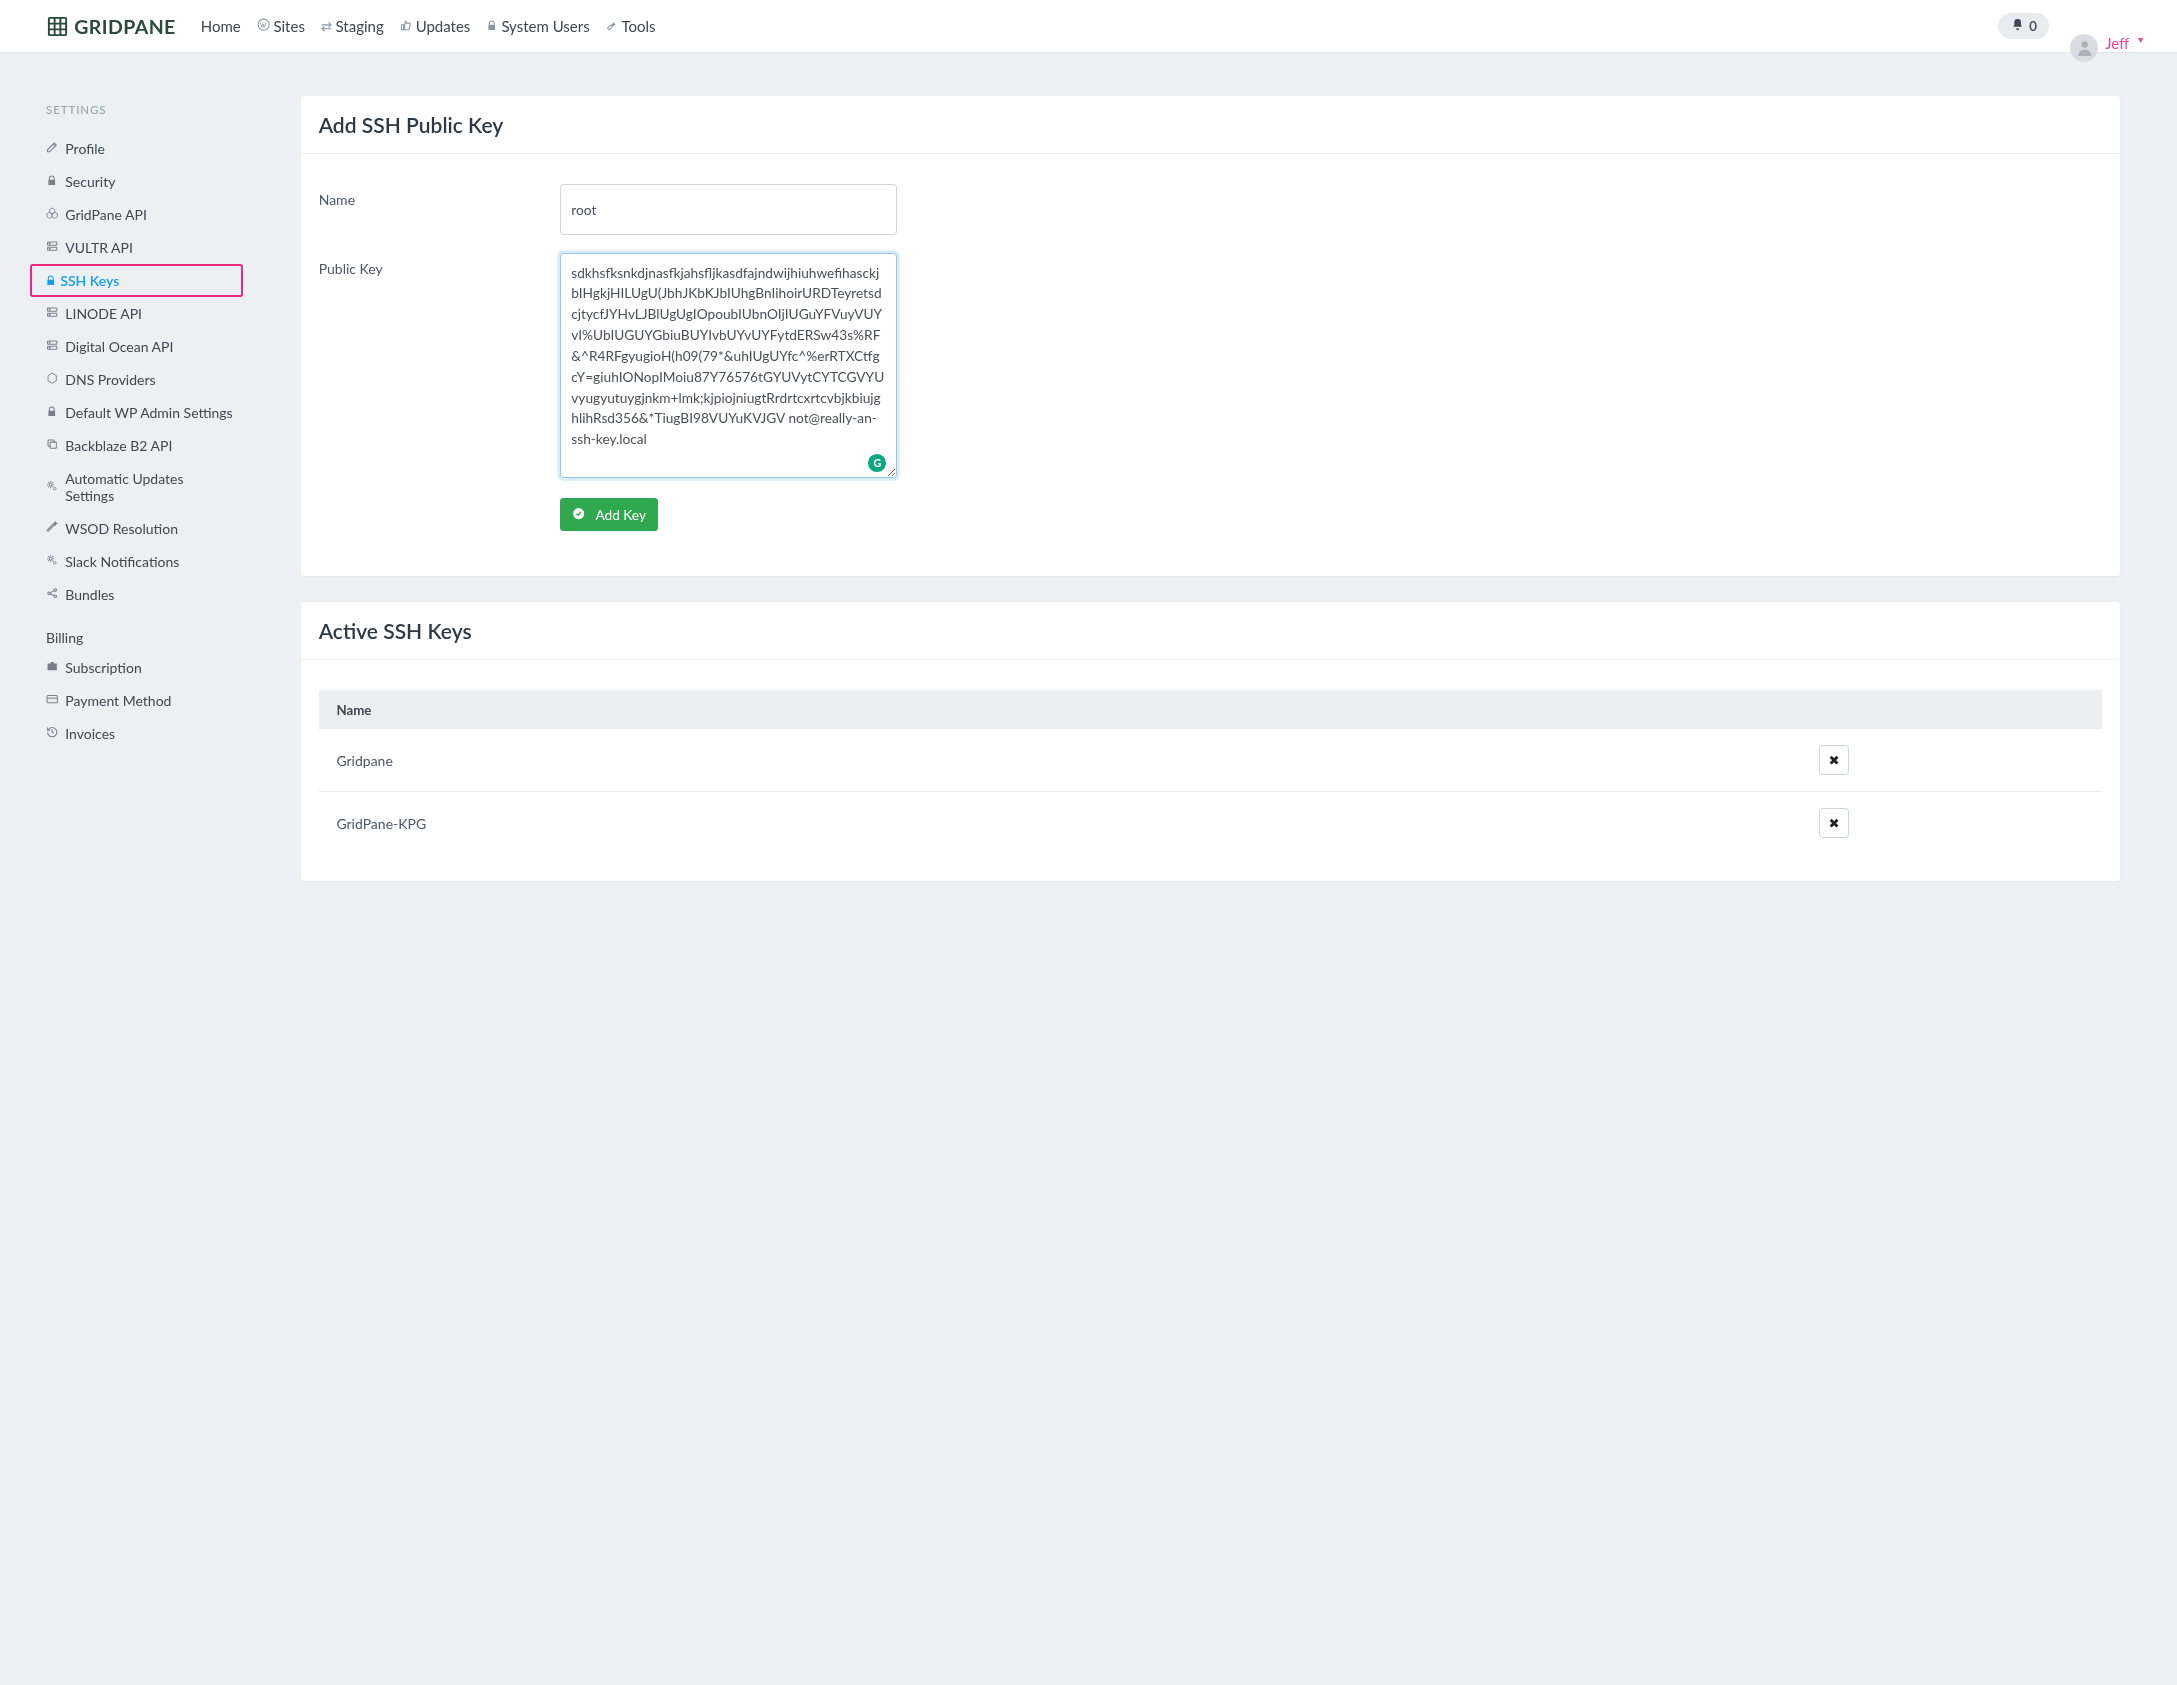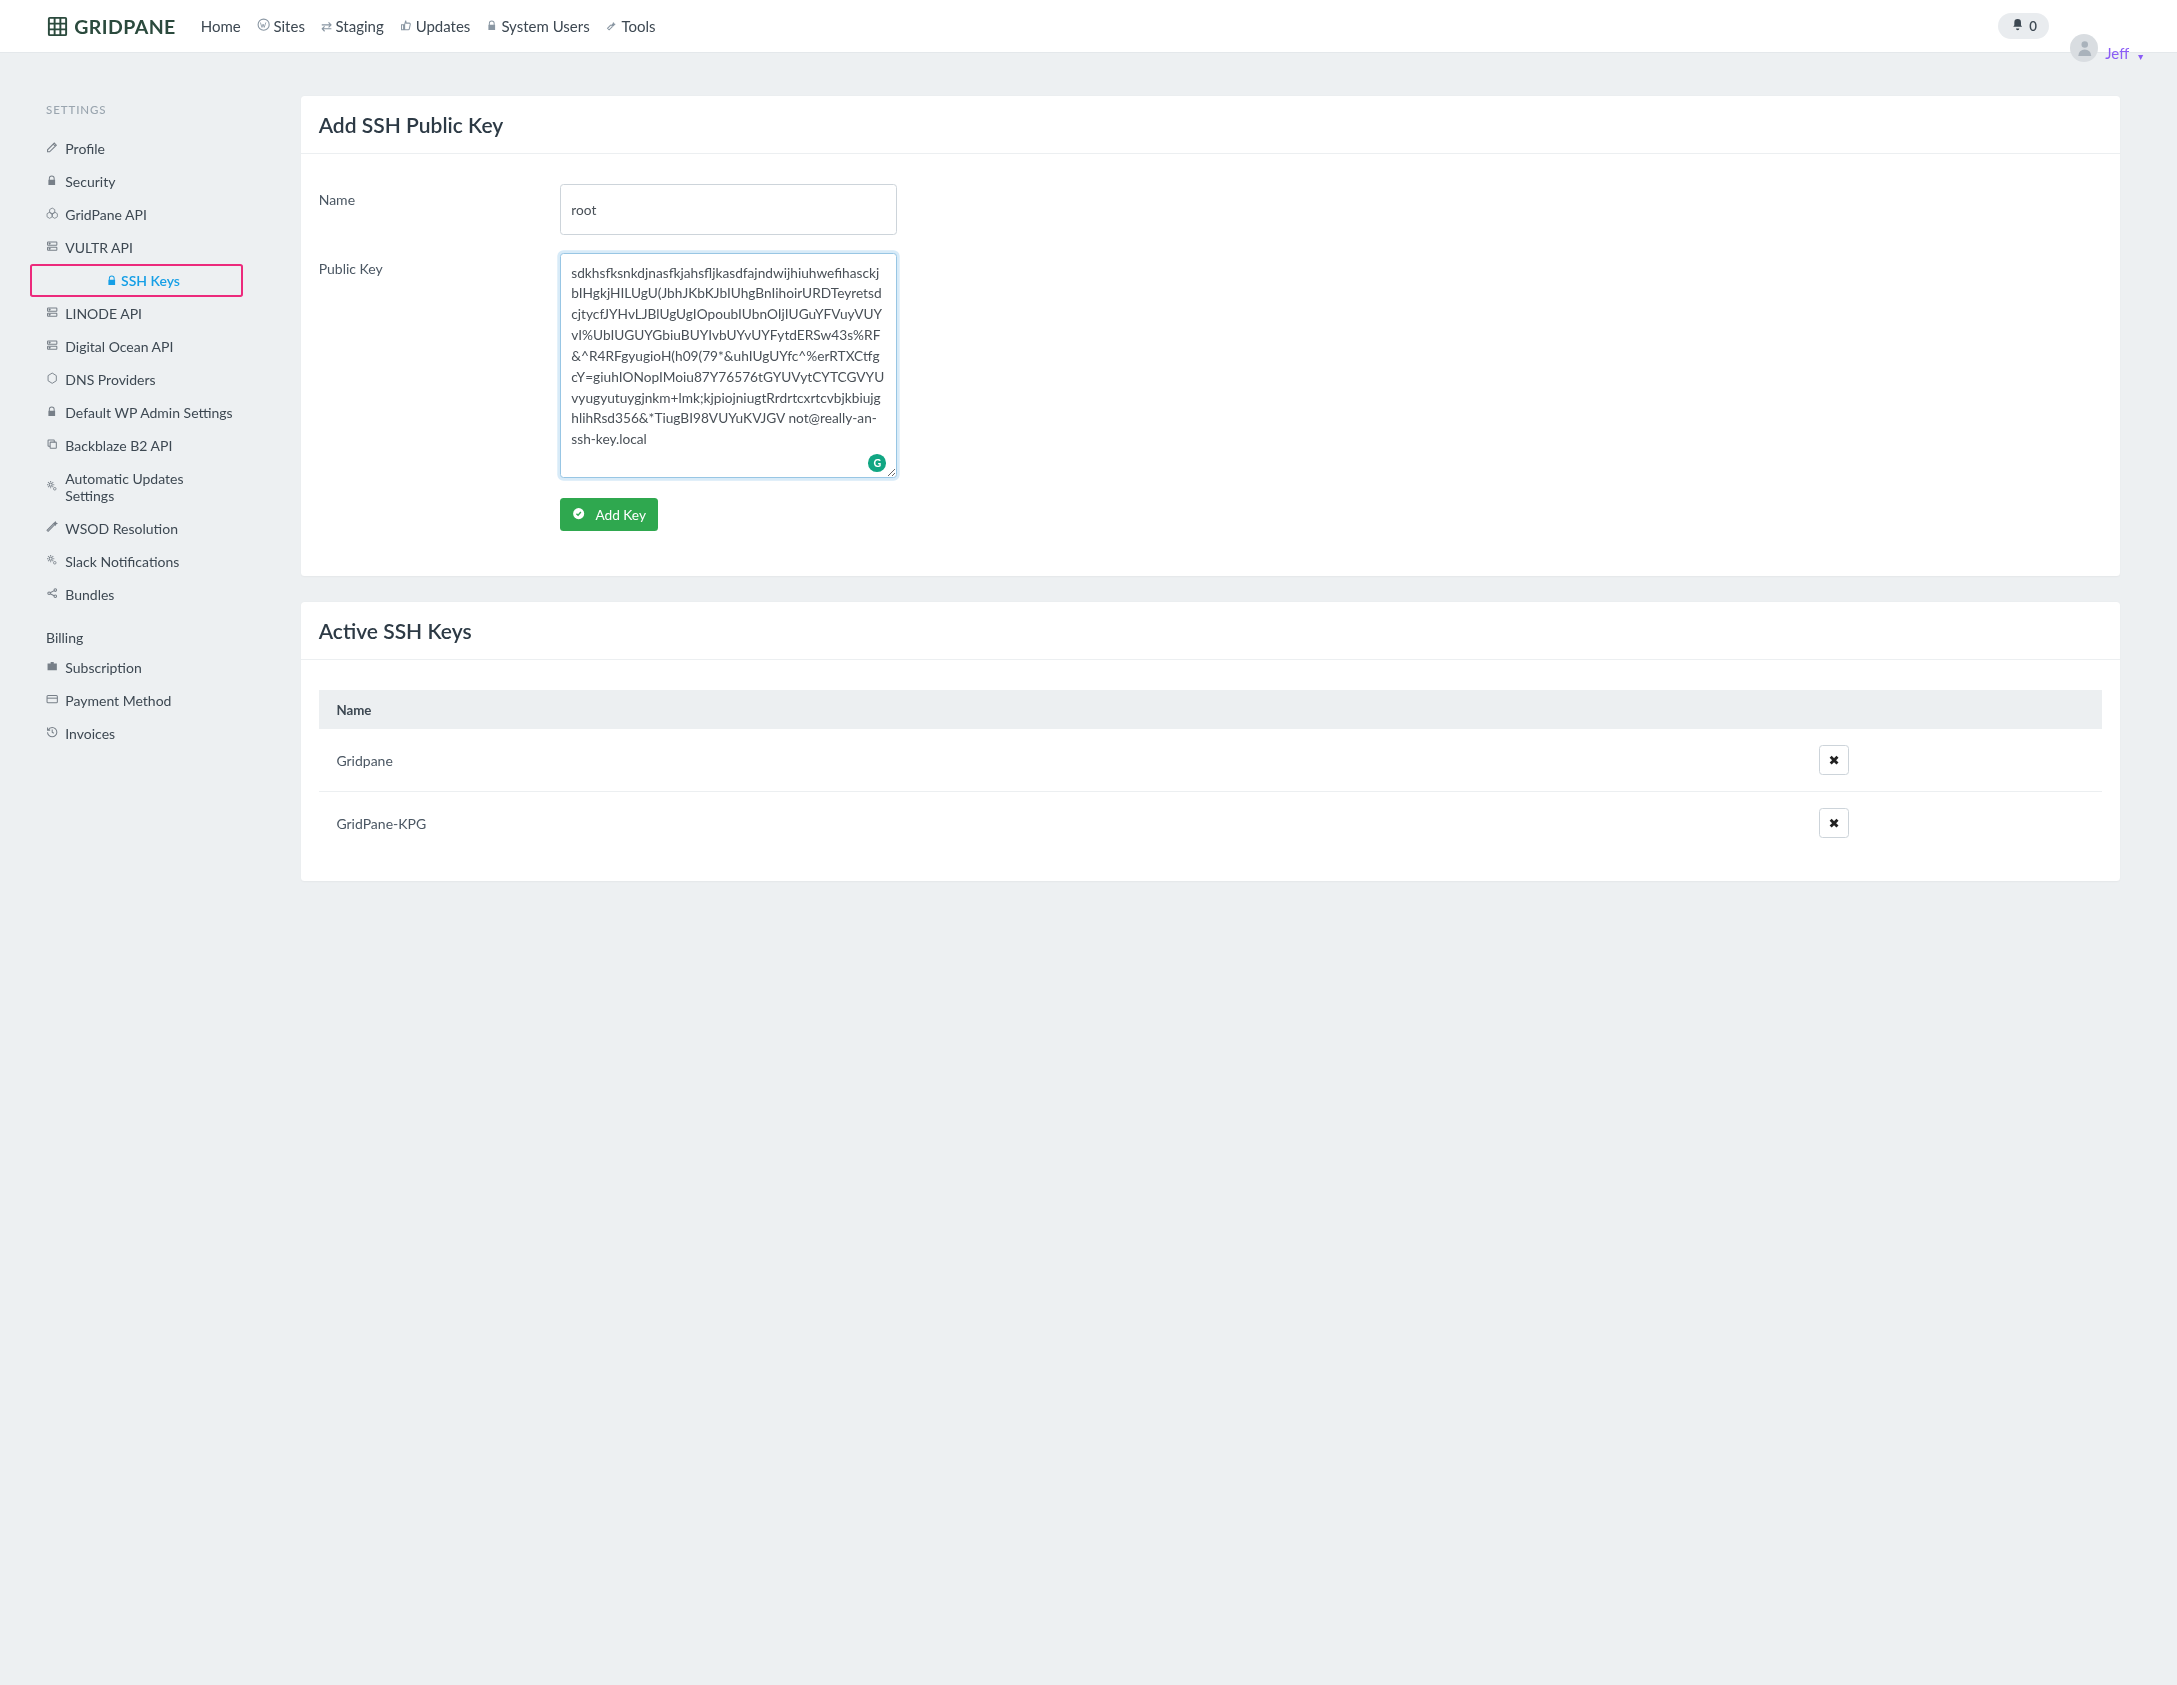--- a/index.html
+++ b/index.html
@@ -56,24 +56,24 @@
       display: flex;
       align-items: center;
       gap: 5.3px;
       color: #3d4852;
       font-weight: 600;
       font-size: 13.3px;
       cursor: pointer;
     }
     .user-menu {
       display: flex;
-      align-items: flex-end;
+      align-items: flex-start;
       gap: 7px;
       cursor: pointer;
-      color: #8b5cf6;
+      color: #ec4899;
       font-size: 15px;
       margin-top: 44px;
     }
     .avatar {
       width: 28px; height: 28px;
       border-radius: 50%;
       background: #d9dde1;
       display: flex;
       align-items: center;
       justify-content: center;
@@ -117,21 +117,20 @@
       border-radius: 2.7px;
       margin: 0 5.3px 0 30px;
       padding: 6.2px 0 6.2px 13.3px;
       display: flex;
       align-items: center;
       gap: 3.5px;
       color: #169fe6;
       font-size: 14px;
       font-weight: 600;
       cursor: pointer;
-      justify-content: center;
     }
     .sidebar-highlight .ico { color: #169fe6; }
     .sidebar-section {
       padding: 17.7px 0 5.3px 46px;
       color: #3d4852;
       font-size: 14px;
     }
     
     
     .main {

